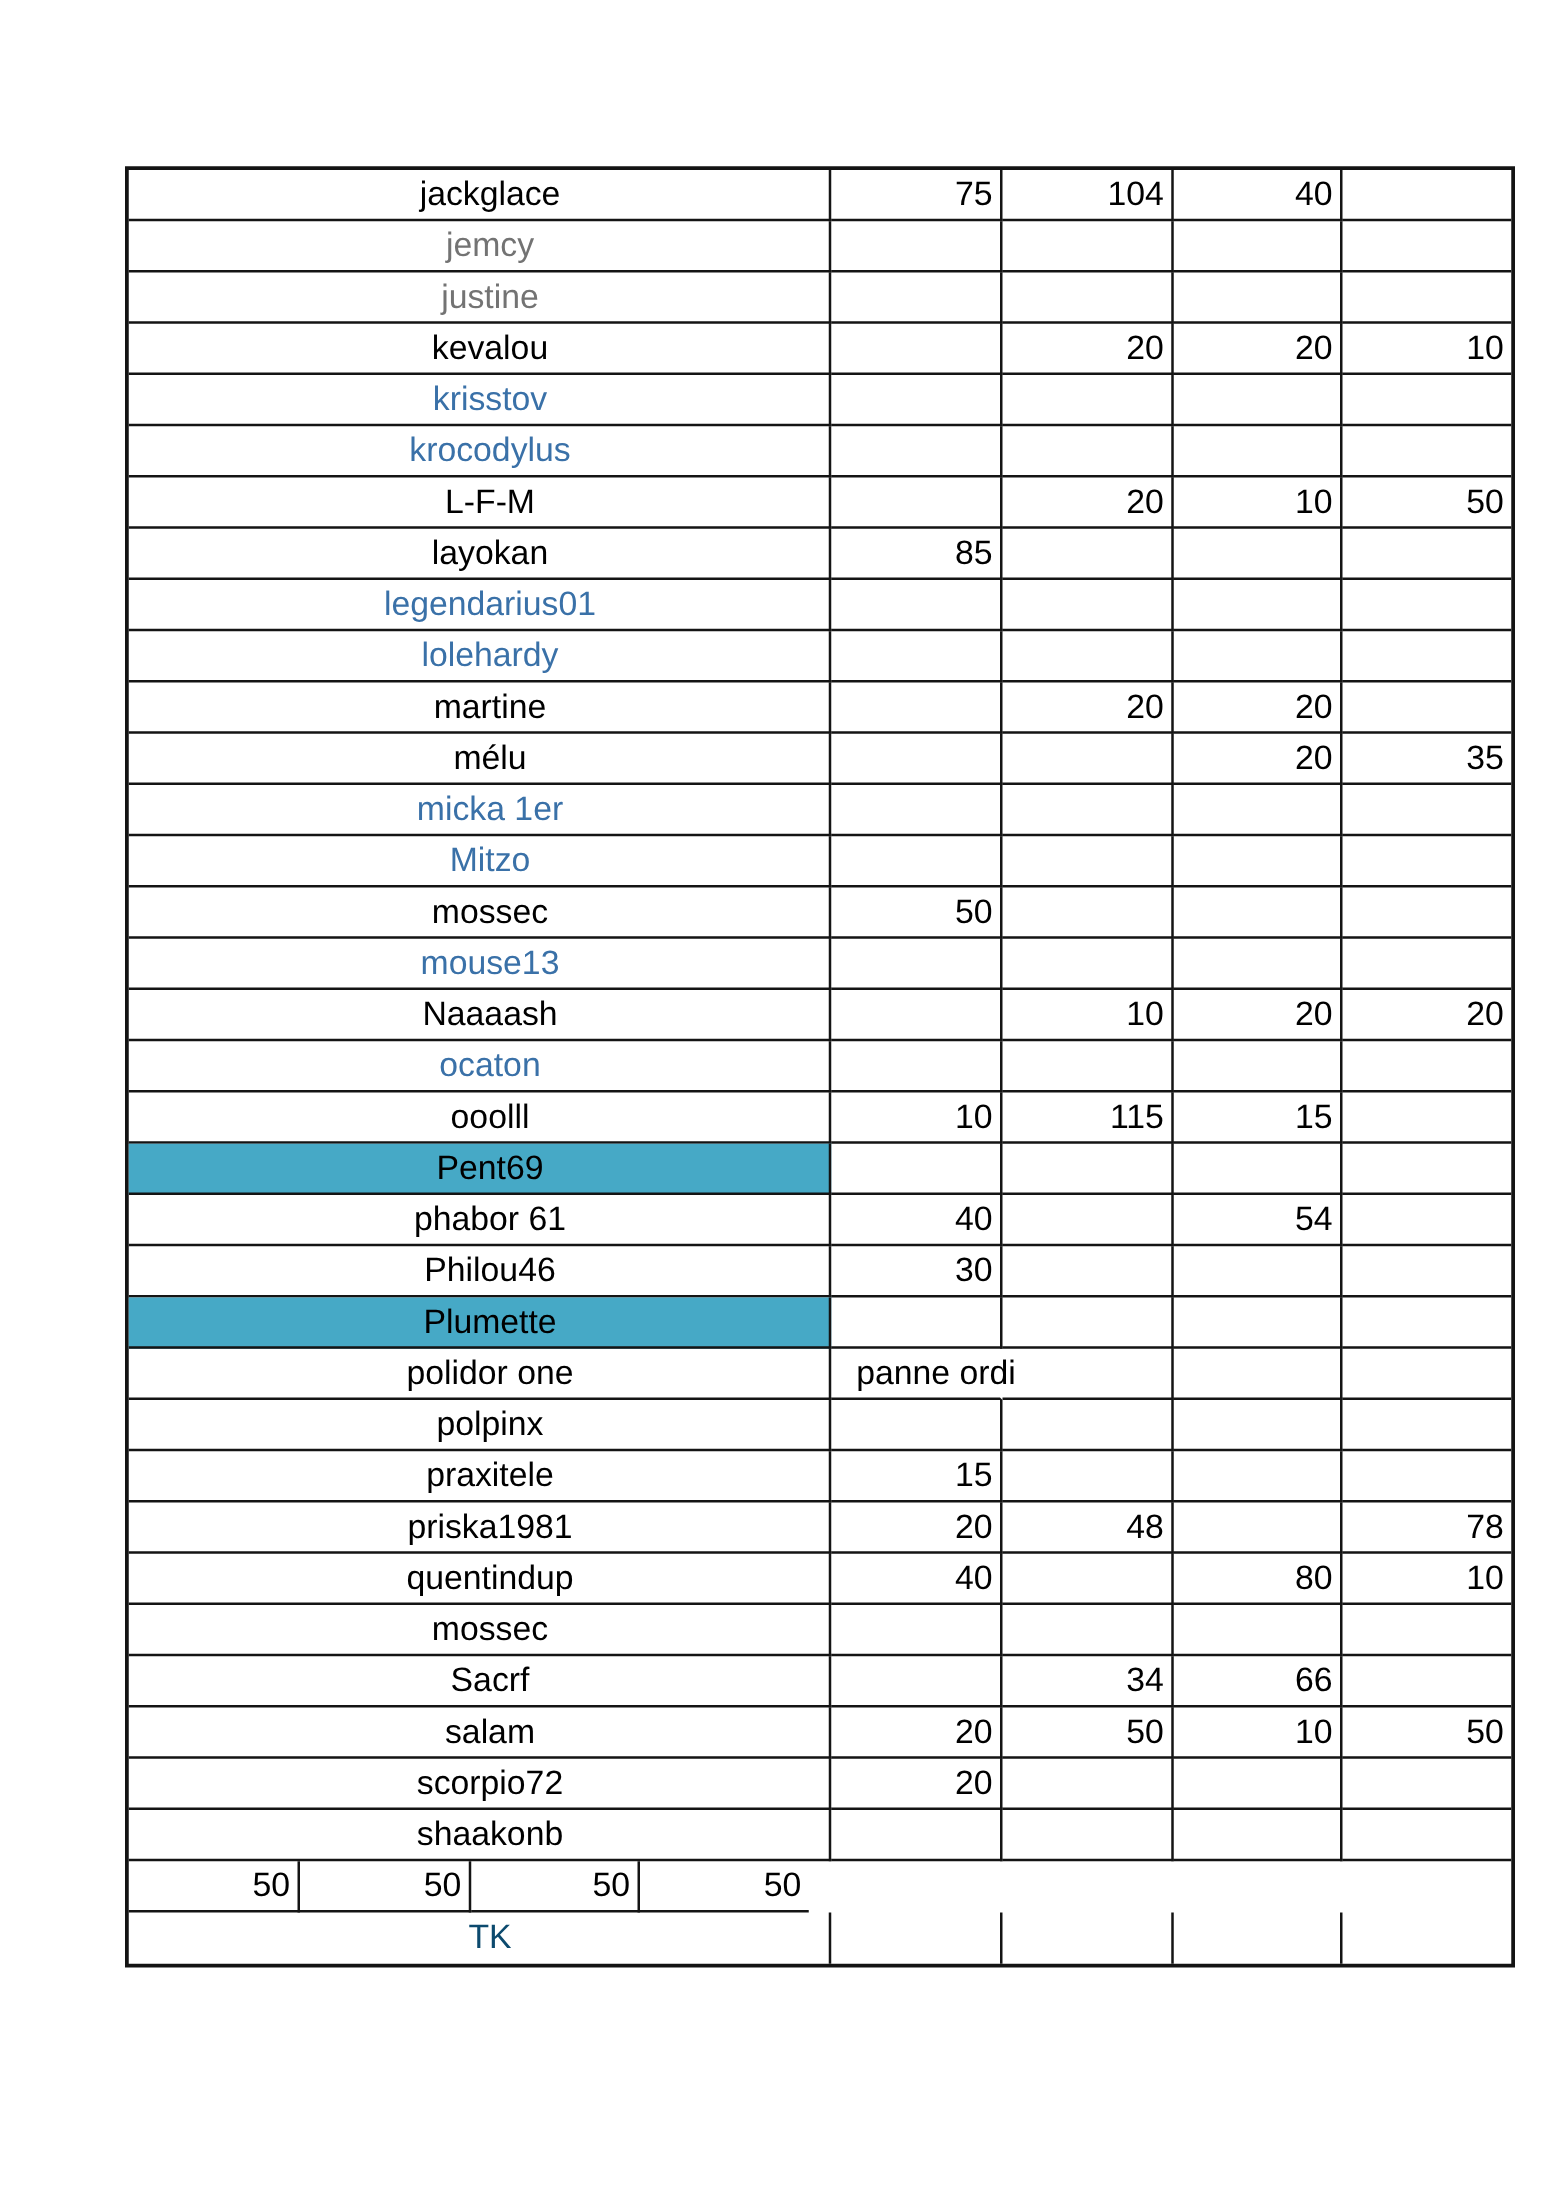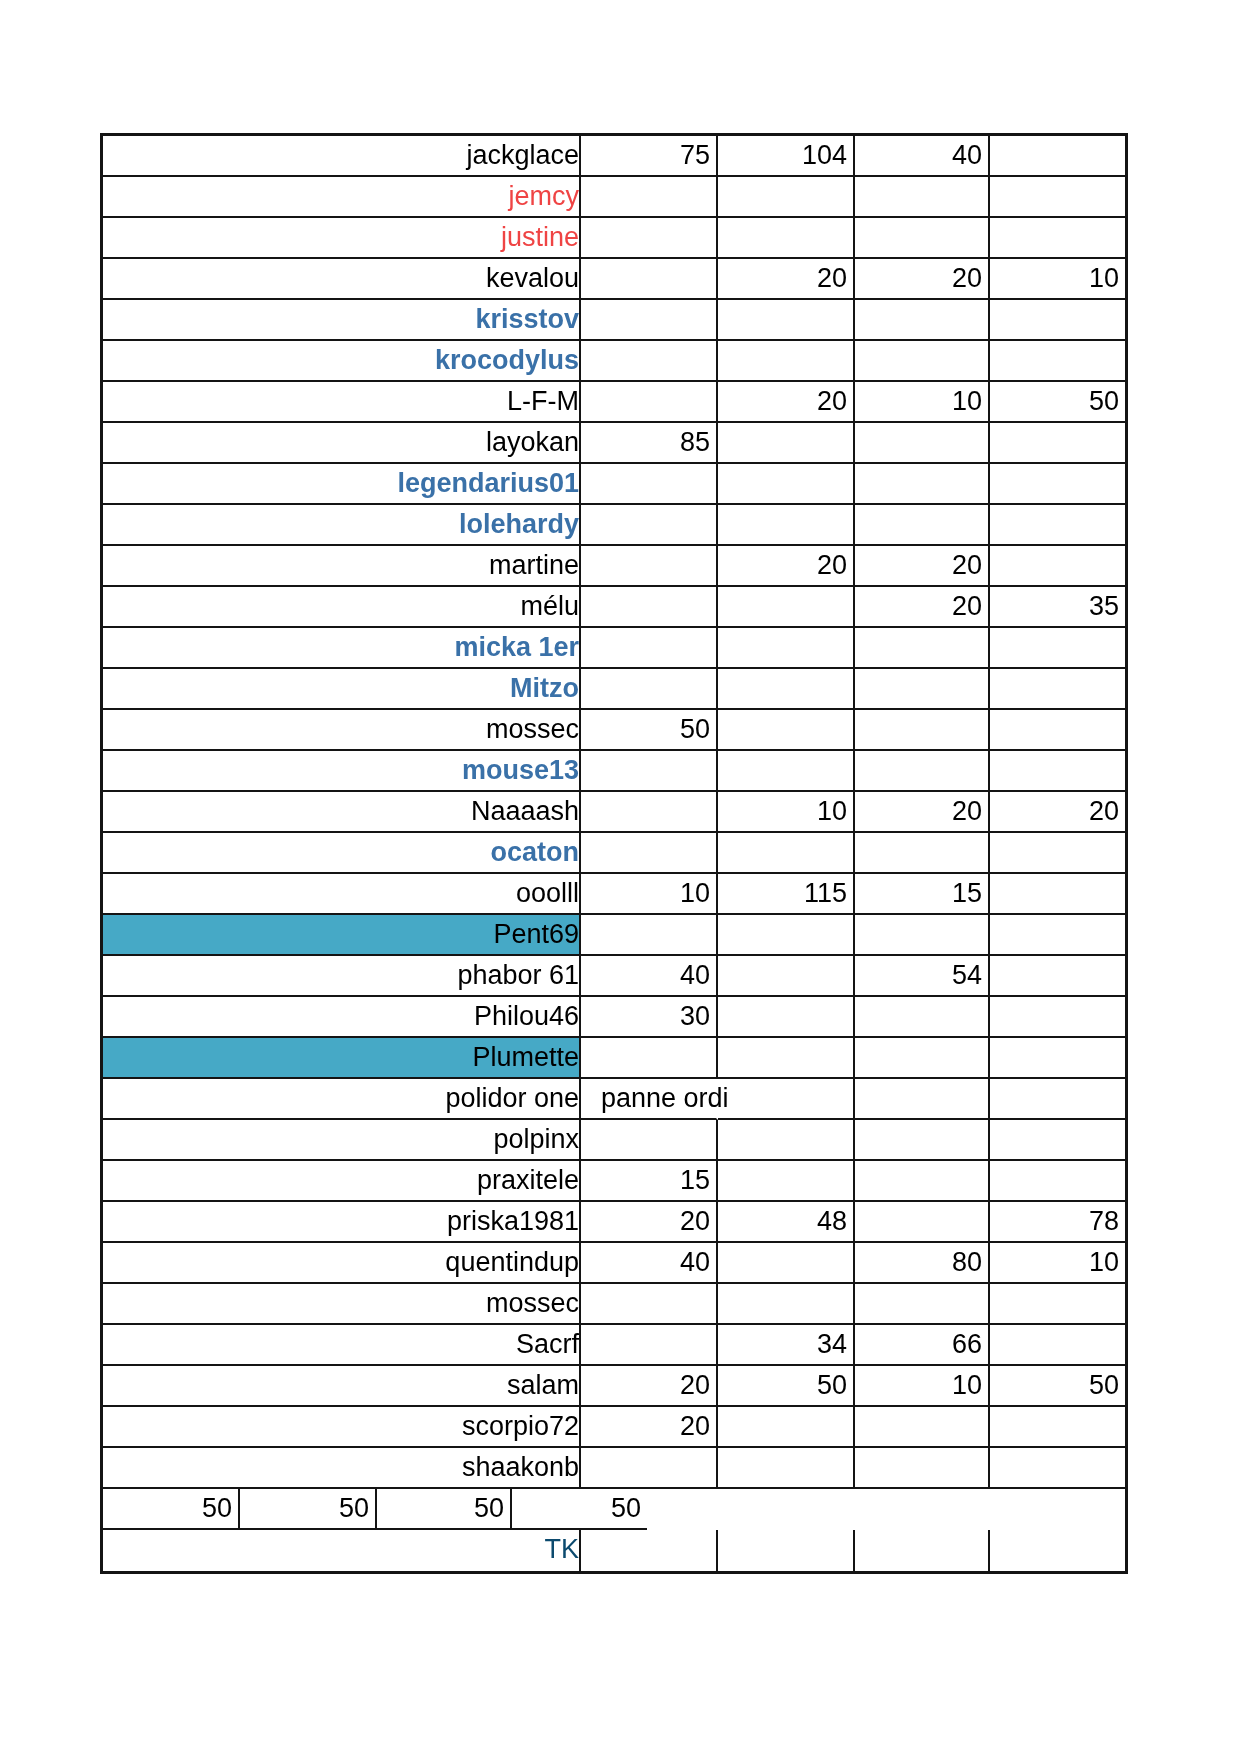--- a/index.html
+++ b/index.html
@@ -28,26 +28,26 @@
   .row:last-child .cell { border-bottom: none; }
   .cell {
     box-sizing: border-box;
     border-right: 2px solid #141414;
     border-bottom: 2px solid #141414;
     font-size: 27px;
     line-height: 39px;
     overflow: hidden;
     white-space: nowrap;
   }
-  .c-name { width: 478px; padding-left: 18px; text-align: right; }
+  .c-name { width: 562px; padding-left: 18px; text-align: center; }
   .c-num  { width: 137px; padding-right: 6px; text-align: right; }
   .c-num3, .c-num4 { width: 135px; }
   .c-num4 { border-right: none; }
-  .row.style-red   .c-name { color: #ef4444; }
-  .row.style-blue  .c-name { color: #3a71a8; font-weight: bold; }
+  .row.style-red   .c-name { color: #737373; }
+  .row.style-blue  .c-name { color: #3a71a8; }
   .row.style-brick .c-name { color: #0c4a6e; }
   .row.style-highlight .c-name { background: #46a9c6; color: #000; }
   .cell.text-overflow {
     border-right-color: transparent;
     overflow: visible;
     text-align: center;
     padding-right: 0;
     padding-left: 20px;
     position: relative;
     z-index: 2;

